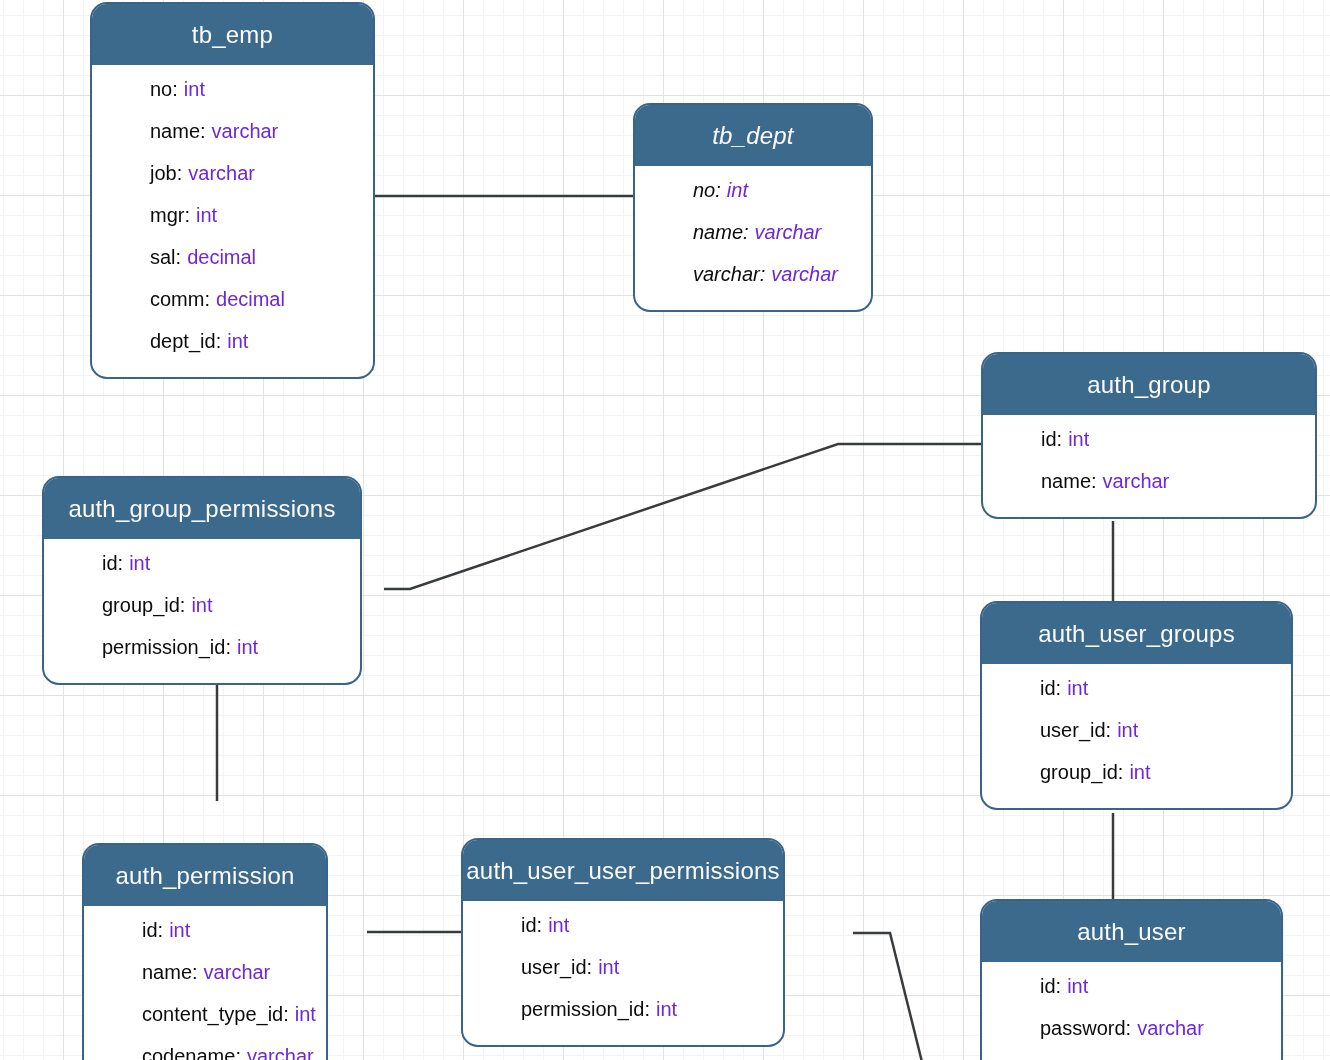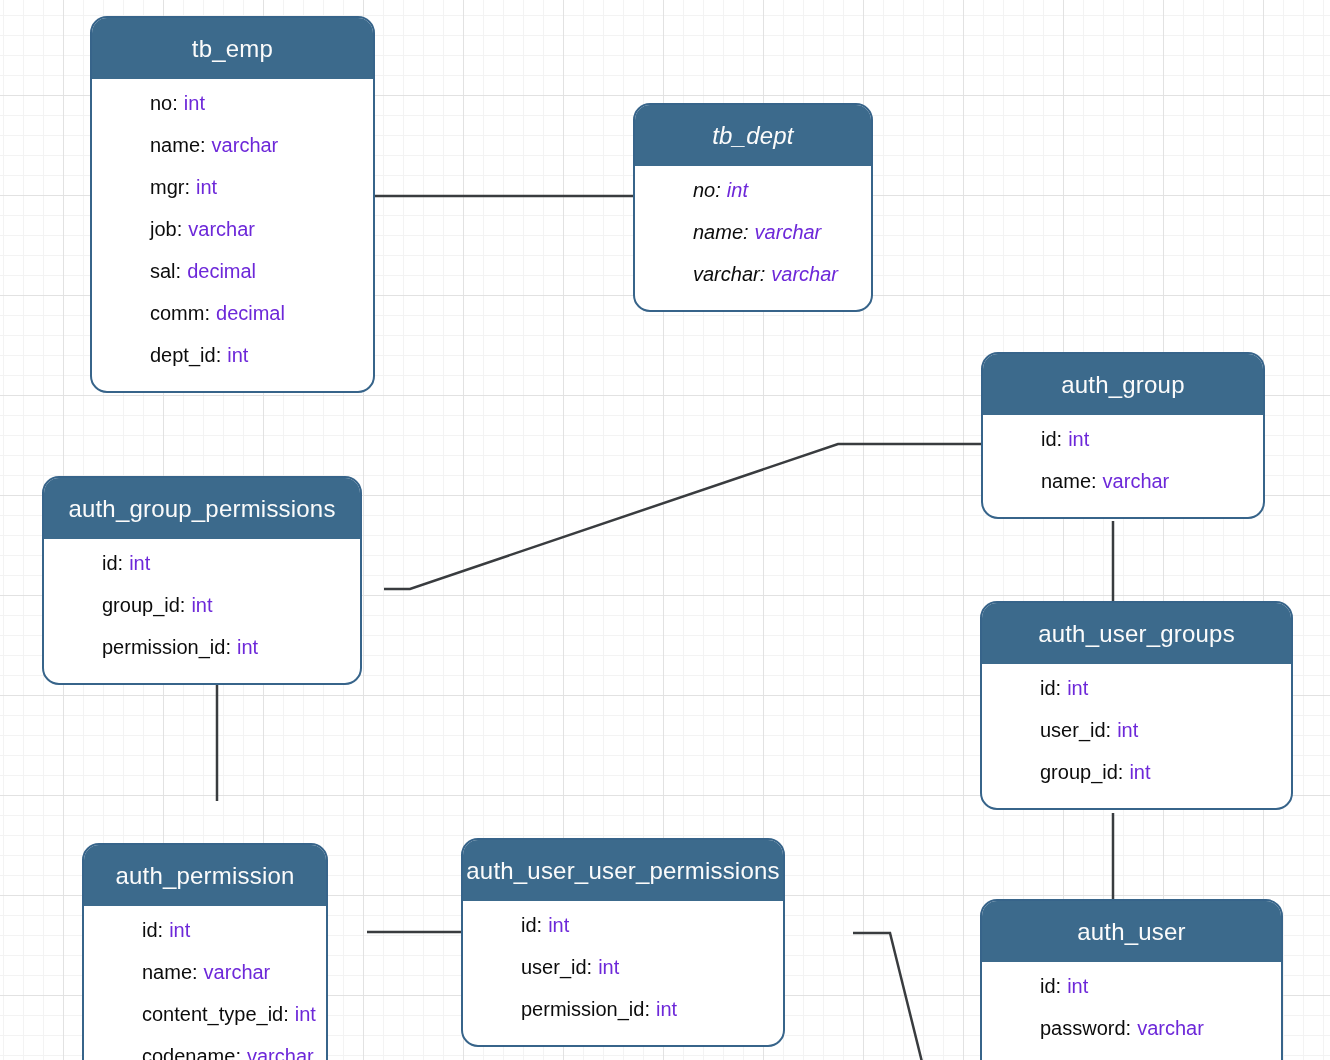--- a/index.html
+++ b/index.html
@@ -57,47 +57,47 @@
     <polyline points="375,196 633,196"></polyline>
     <polyline points="384,589 410,589 838,444 981,444"></polyline>
     <polyline points="1113,521 1113,602"></polyline>
     <polyline points="217,684 217,801"></polyline>
     <polyline points="1113,813 1113,900"></polyline>
     <polyline points="367,932 461,932"></polyline>
     <polyline points="853,933 890,933 922,1062"></polyline>
     <polyline points="217,1050 217,1062"></polyline>
   </svg>
 
-<div class="table" style="left:90px; top:16px; width:285px;">
+<div class="table" style="left:90px; top:2px; width:285px;">
   <div class="thead">
     <span class="ttitle">tb_emp</span>
   </div>
   <div class="tbody">
     <div class="trow"><span class="fname">no</span><span class="fsep">:</span><span class="ftype">int</span></div>
     <div class="trow"><span class="fname">name</span><span class="fsep">:</span><span class="ftype">varchar</span></div>
+    <div class="trow"><span class="fname">job</span><span class="fsep">:</span><span class="ftype">varchar</span></div>
     <div class="trow"><span class="fname">mgr</span><span class="fsep">:</span><span class="ftype">int</span></div>
-    <div class="trow"><span class="fname">job</span><span class="fsep">:</span><span class="ftype">varchar</span></div>
     <div class="trow"><span class="fname">sal</span><span class="fsep">:</span><span class="ftype">decimal</span></div>
     <div class="trow"><span class="fname">comm</span><span class="fsep">:</span><span class="ftype">decimal</span></div>
     <div class="trow"><span class="fname">dept_id</span><span class="fsep">:</span><span class="ftype">int</span></div>
   </div>
 </div>
 
 <div class="table" style="left:633px; top:103px; width:240px;font-style:italic;">
   <div class="thead">
     <span class="ttitle">tb_dept</span>
   </div>
   <div class="tbody">
     <div class="trow"><span class="fname">no</span><span class="fsep">:</span><span class="ftype">int</span></div>
     <div class="trow"><span class="fname">name</span><span class="fsep">:</span><span class="ftype">varchar</span></div>
     <div class="trow"><span class="fname">varchar</span><span class="fsep">:</span><span class="ftype">varchar</span></div>
   </div>
 </div>
 
-<div class="table" style="left:981px; top:352px; width:284px;">
+<div class="table" style="left:981px; top:352px; width:336px;">
   <div class="thead">
     <span class="ttitle">auth_group</span>
   </div>
   <div class="tbody">
     <div class="trow"><span class="fname">id</span><span class="fsep">:</span><span class="ftype">int</span></div>
     <div class="trow"><span class="fname">name</span><span class="fsep">:</span><span class="ftype">varchar</span></div>
   </div>
 </div>
 
 <div class="table" style="left:42px; top:476px; width:320px;">

